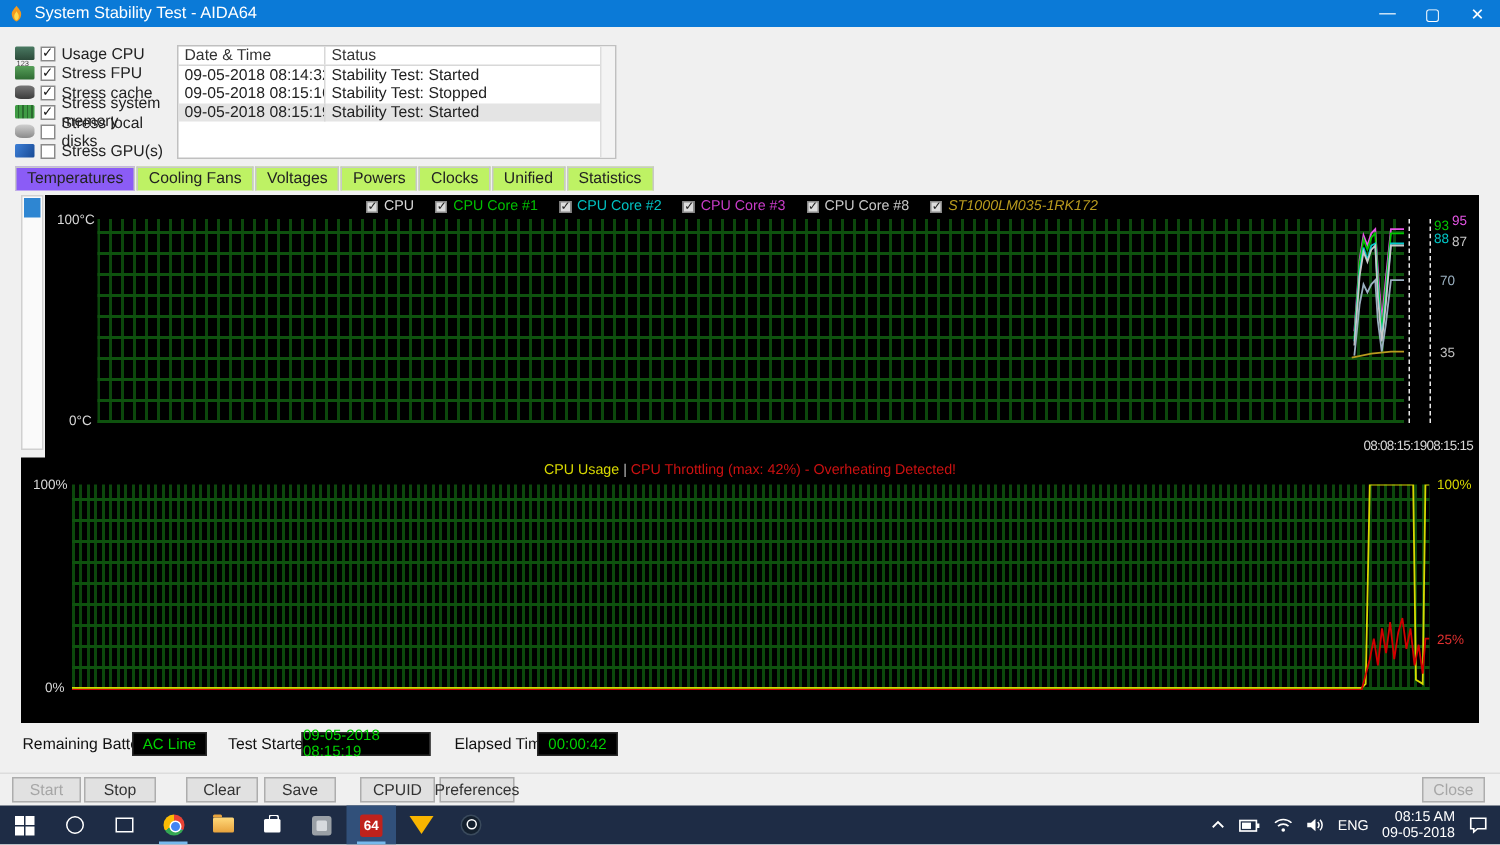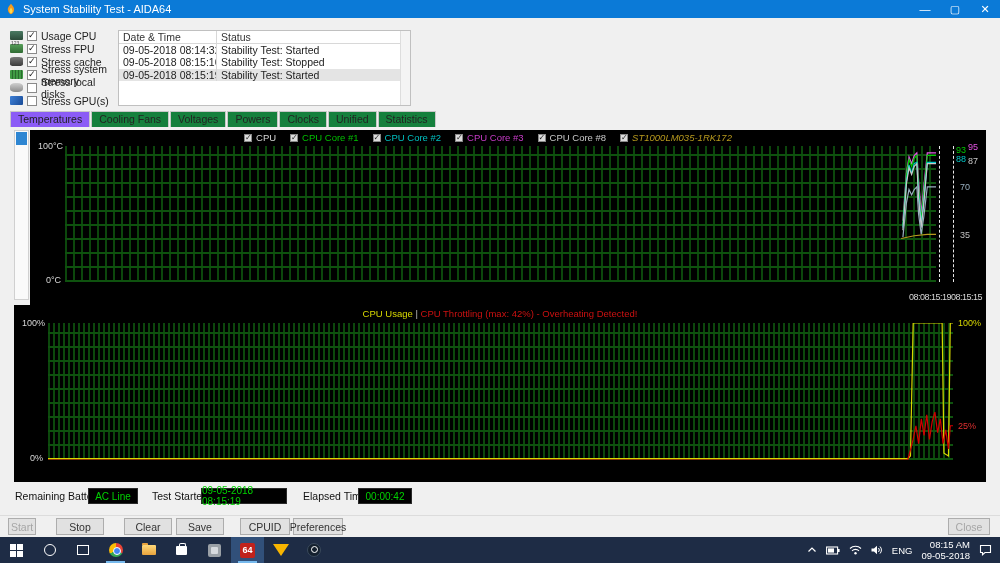--- a/index.html
+++ b/index.html
@@ -31,21 +31,21 @@
   #log-table { left:118px; top:30px; width:293px; height:76px; background:#fff; border:1px solid #c0c0c0; font-size:10.5px; color:#222; }
   .lt-row { display:flex; height:12.5px; line-height:12.5px; }
   .lt-row.header { border-bottom:1px solid #d8d8d8; color:#333; }
   .lt-row.selected { background:#e4e4e4; }
   .lt-c1 { width:98px; padding-left:4px; border-right:1px solid #d8d8d8; overflow:hidden; white-space:nowrap; }
   .lt-c2 { flex:1; padding-left:4px; overflow:hidden; white-space:nowrap; }
   #lt-scroll { position:absolute; right:0; top:0; width:10px; height:100%; background:#f4f4f4; border-left:1px solid #ddd; }
 
   
   #tabs { left:10px; top:111px; display:flex; font-size:10.5px; color:#222; height:16px; }
-  .tab { padding:1px 7px 0 7px; border:1px solid #c8c8c8; border-bottom:none; margin-right:1px; background:#15803d; cursor:pointer; white-space:nowrap; }
+  .tab { padding:1px 7px 0 7px; border:1px solid #c8c8c8; border-bottom:none; margin-right:1px; background:#bef264; cursor:pointer; white-space:nowrap; }
   .tab.active { background:#8b5cf6; font-weight:normal; position:relative; z-index:2; }
 
   
   .blackpanel { background:#000; }
   .gridarea { position:absolute; background:
       repeating-linear-gradient(0deg,#0e520e 0 2px,transparent 2px 14px),
       repeating-linear-gradient(90deg,#0c470c 0 2px,transparent 2px 8px); }
   .gridarea.dense { background:
       repeating-linear-gradient(0deg,#0e520e 0 2px,transparent 2px 14px),
       repeating-linear-gradient(90deg,#0c470c 0 2px,transparent 2px 5px); }
@@ -261,21 +261,21 @@
   <div id="status-row" class="abs">
     <span class="stat-label" style="left:15px;">Remaining Battery:</span>
     <span class="stat-box" style="left:88px; width:50px;">AC Line</span>
     <span class="stat-label" style="left:152px;">Test Started:</span>
     <span class="stat-box" style="left:201px; width:86px;">09-05-2018 08:15:19</span>
     <span class="stat-label" style="left:303px;">Elapsed Time:</span>
     <span class="stat-box" style="left:358px; width:54px;">00:00:42</span>
   </div>
 
   <div id="btn-row" class="abs">
-    <button class="btn disabled" style="left:8px; width:28px;">Start</button>
+    <button class="btn disabled" style="left:8px; width:46px;">Start</button>
     <button class="btn" style="left:56px; width:48px;">Stop</button>
     <button class="btn" style="left:124px; width:48px;">Clear</button>
     <button class="btn" style="left:176px; width:48px;">Save</button>
     <button class="btn" style="left:240px; width:50px;">CPUID</button>
     <button class="btn" style="left:293px; width:50px;">Preferences</button>
     <button class="btn disabled" style="left:948px; width:42px;">Close</button>
   </div>
 
   <div id="taskbar" class="abs">
     <div class="tb-slot">

